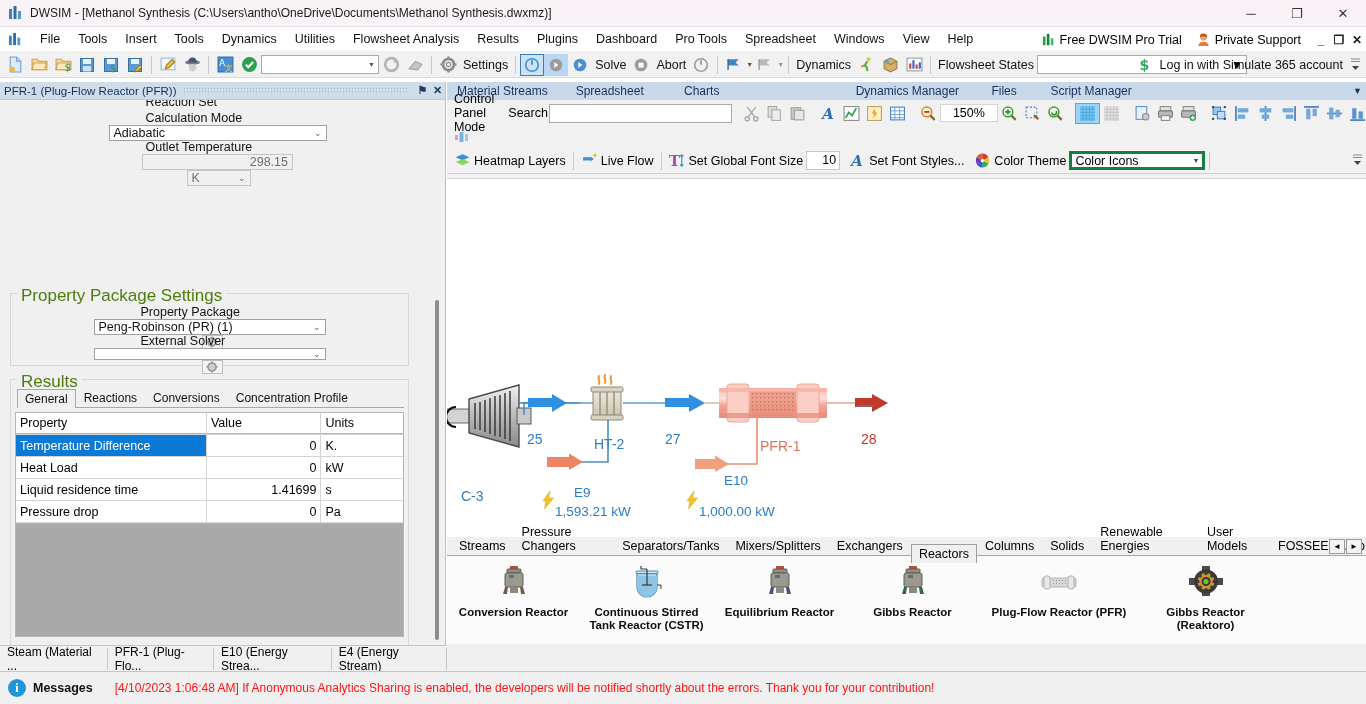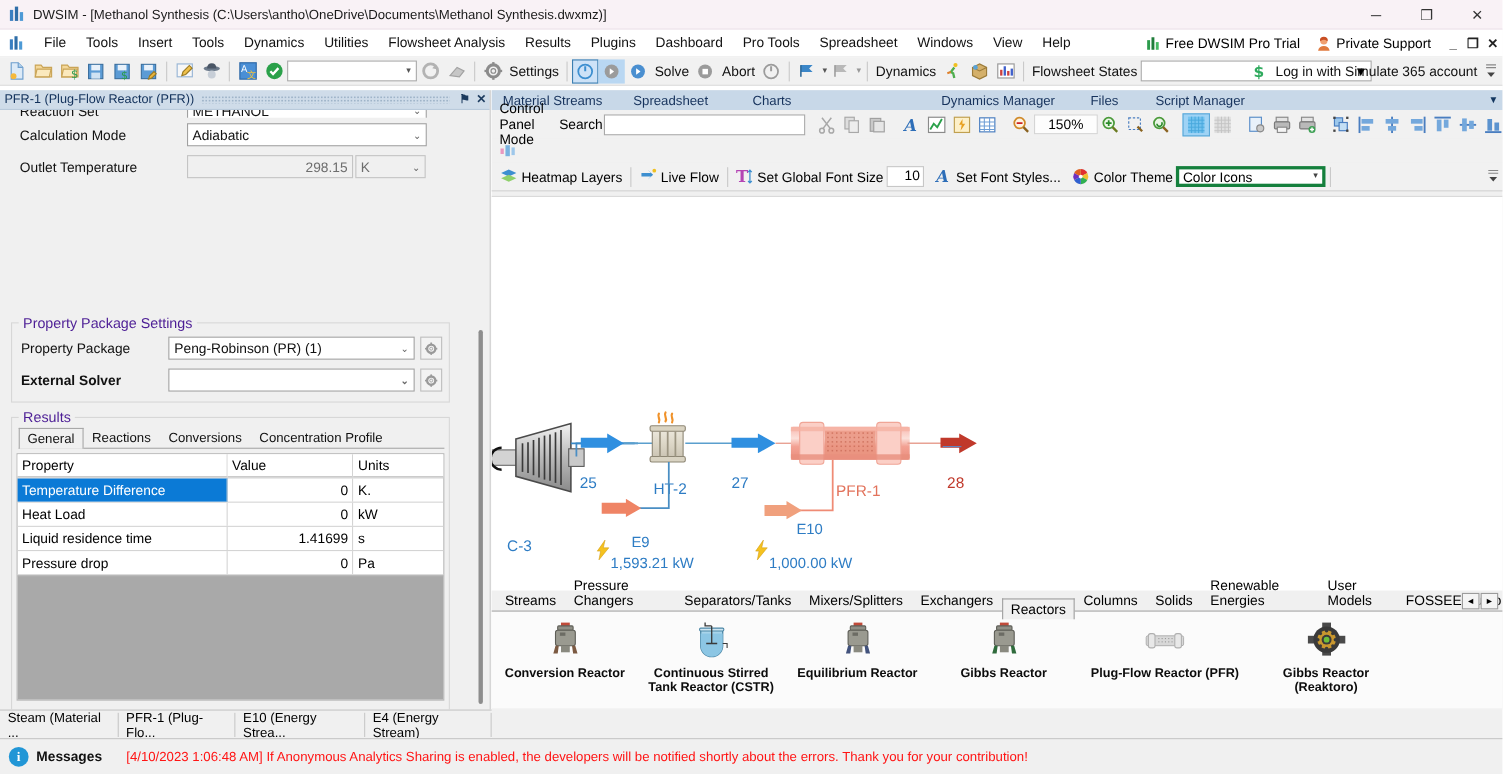--- a/index.html
+++ b/index.html
@@ -68,39 +68,39 @@
       background-image: radial-gradient(#9fb4c9 0.8px, transparent 0.9px);
       background-size: 3px 3px; }
   .lp-header .hbtn { width: 15px; text-align: center; font-size: 11px; color: #1b3a5e; font-weight: bold; }
 
   .lp-body { position: absolute; left: 0; top: 18px; right: 14px; bottom: 0; background: #f0f0f0;
              overflow: hidden; }
   .lp-scroll-outer { position: absolute; right: 0; top: 18px; width: 14px; bottom: 0; background: #f0f0f0; }
   .lp-scroll-track { position: absolute; left: 4px; top: 200px; width: 4px; height: 340px; background: #8d8d8d; border-radius:2px;}
 
   .form-card { margin: 4px 6px 0 10px; background: #f0f0f0; position: relative; }
-  .row { display: flex; align-items: center; height: 23px; margin-bottom: 6px; }
+  .row { display: flex; align-items: center; height: 23px; margin-bottom: 6px; flex-direction: column; }
   .row .lbl { width: 160px; font-size: 12.5px; color: #111; padding-left: 8px; }
   .ctl {
     height: 21px; border: 1px solid #a0a0a0; background: #fff; display: flex;
     align-items: center; padding: 0 4px; font-size: 12.5px; color: #111;
   }
   .ctl .chev { margin-left: auto; font-size: 9px; color: #666; }
   .ctl.disabled { background: #f0f0f0; color: #6d6d6d; border-color: #c4c4c4; }
   .ctl.num { justify-content: flex-end; }
 
   .clipped-row { height: 12px; overflow: hidden; margin-bottom: 4px; }
 
   .group {
     border: 1px solid #d7d7d7; margin: 6px 22px 0 10px; padding: 8px 6px 8px 6px; position: relative;
     background: #f0f0f0;
   }
   .group > .gtitle {
     position: absolute; top: -8px; left: 6px; background: #f0f0f0; padding: 0 4px;
-    font-size: 13px; color: #4c1d95;
+    font-size: 17px; color: #4d7c0f;
   }
   .gear-btn { width: 21px; height: 21px; border: 1px solid #bdbdbd; background: #f3f3f3;
               display: flex; align-items: center; justify-content: center; margin-left: 5px; }
 
   
   .tabstrip { display: flex; align-items: flex-end; height: 20px; margin-left: 2px; border-bottom: 1px solid #a8a8a8; }
   .tab { padding: 2px 7px 2px 7px; font-size: 12px; border: 1px solid transparent; border-bottom: none;
          color: #111; }
   .tab.active { background: #f0f0f0; border-color: #a8a8a8; position: relative; top: 1px; }
 
@@ -497,21 +497,21 @@
               <circle cx="8" cy="8" r="1.8" fill="#f3f3f3" stroke="#9a9a9a"></circle>
               <g fill="#9a9a9a">
                 <rect x="7" y="0.5" width="2" height="3"></rect>
                   <rect x="7" y="12.5" width="2" height="3"></rect>
                 <rect x="0.5" y="7" width="3" height="2"></rect>
                   <rect x="12.5" y="7" width="3" height="2"></rect>
               </g>
             </svg>
           </div>
         </div>
-        <div class="row" style="margin-bottom:0;font-weight:bold;">
+        <div class="row" style="margin-bottom:0;">
           <div class="lbl" style="padding-left:2px;width:142px;">External Solver</div>
           <div class="ctl" style="width:232px;">
             <span></span>
             <span class="chev">⌄</span>
           </div>
           <div class="gear-btn">
             <svg width="12" height="12" viewBox="0 0 16 16">
               <circle cx="8" cy="8" r="5" fill="none" stroke="#9a9a9a" stroke-width="2.8"></circle>
               <circle cx="8" cy="8" r="1.8" fill="#f3f3f3" stroke="#9a9a9a"></circle>
               <g fill="#9a9a9a">

